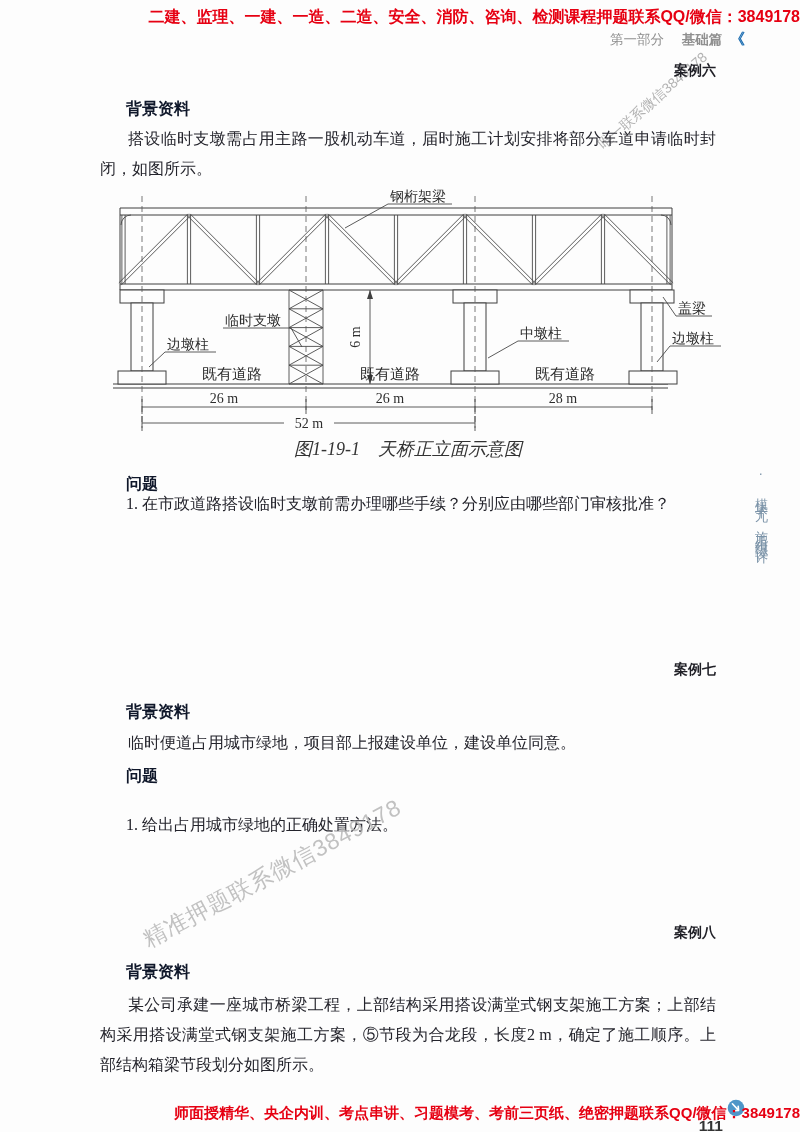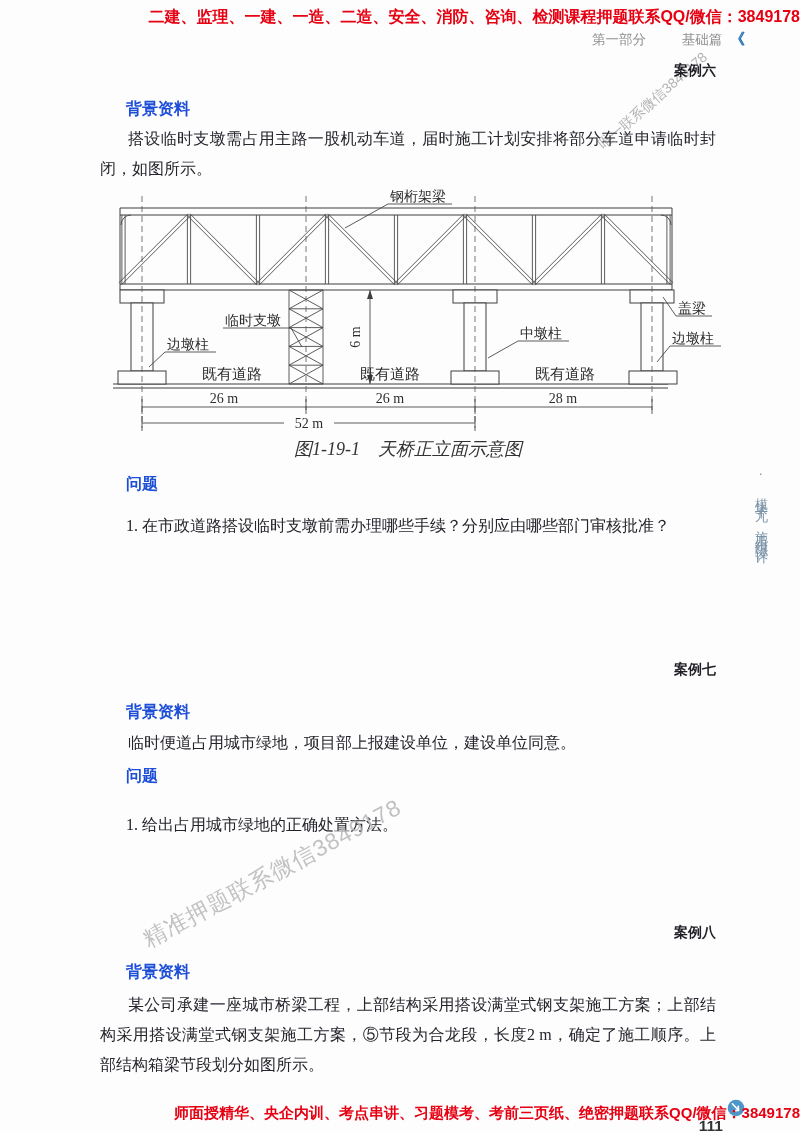--- a/index.html
+++ b/index.html
@@ -6,24 +6,24 @@
   body{width:800px;height:1132px;position:relative;background:#fdfdfd;overflow:hidden;
        font-family:"Liberation Serif","DejaVu Serif",serif;color:#24242c;}
   .abs{position:absolute;}
   .banner{width:800px;text-align:right;color:#e60012;
           font-family:"Liberation Sans","DejaVu Sans",sans-serif;font-weight:bold;}
   .banner.top{top:7px;left:0;font-size:16px;}
   .banner.bottom{top:1104px;left:0;font-size:15px;}
   .header{top:30px;right:55px;font-family:"Liberation Sans","DejaVu Sans",sans-serif;
           font-size:13.5px;color:#8f8f8f;}
   .header .mark{color:#1f6fb2;font-weight:bold;font-size:15px;margin-left:4px;}
-  .header .sec{margin-left:32px;}
+  .header .sec{margin-left:14px;font-weight:bold;}
   .case-title{left:100px;width:616px;text-align:right;font-size:14px;font-weight:bold;
               font-family:"Liberation Sans","DejaVu Sans",sans-serif;color:#1f1f26;}
-  .sec-label{left:126px;font-size:16px;font-weight:bold;color:#1d4ed8;
+  .sec-label{left:126px;font-size:16px;font-weight:bold;color:#0f172a;
              font-family:"Liberation Sans","DejaVu Sans",sans-serif;}
   .para{left:100px;width:616px;font-size:16px;line-height:30px;text-indent:28px;text-align:justify;}
   .qline{left:126px;width:590px;font-size:16px;line-height:26px;}
   .caption{left:100px;width:616px;text-align:center;font-size:18px;font-style:italic;color:#333;}
   .wm{color:#a6a6a6;font-family:"Liberation Sans","DejaVu Sans",sans-serif;
       white-space:nowrap;pointer-events:none;}
   .wm1{left:584px;top:92px;font-size:14px;transform:rotate(-41deg);transform-origin:center;opacity:.85;}
   .wm2{left:128px;top:858px;font-size:23px;transform:rotate(-28deg);transform-origin:center;
        opacity:.8;color:#b3b3b3;letter-spacing:1px;}
   .sidebar{left:752px;top:472px;height:190px;writing-mode:vertical-rl;font-size:13px;
@@ -200,21 +200,21 @@
     <line class="dthin" x1="34" y1="237" x2="176" y2="237"></line>
     <line class="dthin" x1="226" y1="237" x2="367" y2="237"></line>
     <line class="dthin" x1="34" y1="230" x2="34" y2="245"></line>
     <line class="dthin" x1="367" y1="230" x2="367" y2="245"></line>
     <text x="201" y="242" font-size="14" text-anchor="middle">52 m</text>
   </g>
 </svg>
 
 <div class="abs caption" style="top:437px;">图1-19-1　天桥正立面示意图</div>
 <div class="abs sec-label" style="top:474px;">问题</div>
-<div class="abs qline" style="top:513px;font-family:Liberation Serif, serif;">1. 在市政道路搭设临时支墩前需办理哪些手续？分别应由哪些部门审核批准？</div>
+<div class="abs qline" style="top:491px;font-family:Liberation Serif, serif;">1. 在市政道路搭设临时支墩前需办理哪些手续？分别应由哪些部门审核批准？</div>
 
 <div class="abs sidebar">· 模块十九　施工组织设计 ·</div>
 
 <div class="abs case-title" style="top:661px;font-family:Liberation Mono, monospace;">案例七</div>
 <div class="abs sec-label" style="top:702px;">背景资料</div>
 <div class="abs para" style="top:728px;">临时便道占用城市绿地，项目部上报建设单位，建设单位同意。</div>
 <div class="abs sec-label" style="top:766px;">问题</div>
 <div class="abs qline" style="top:792px;margin-top:20px;">1. 给出占用城市绿地的正确处置方法。</div>
 
 <div class="abs wm wm2">精准押题联系微信3849178</div>

